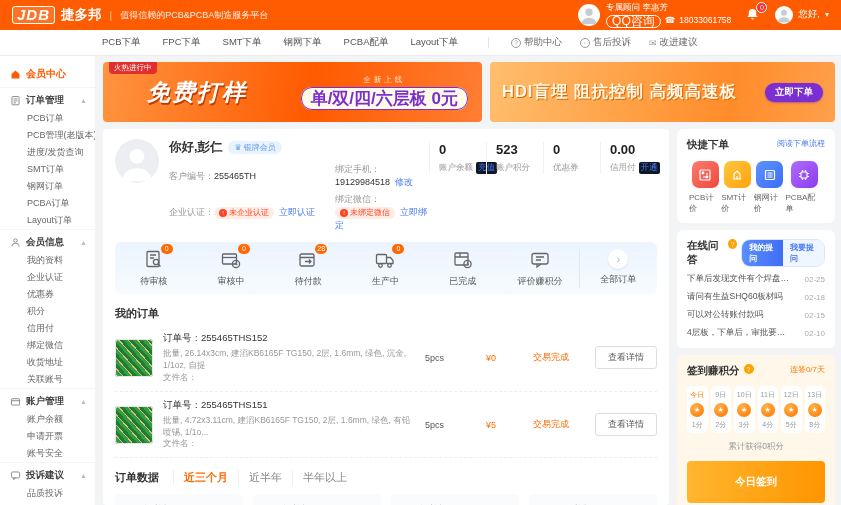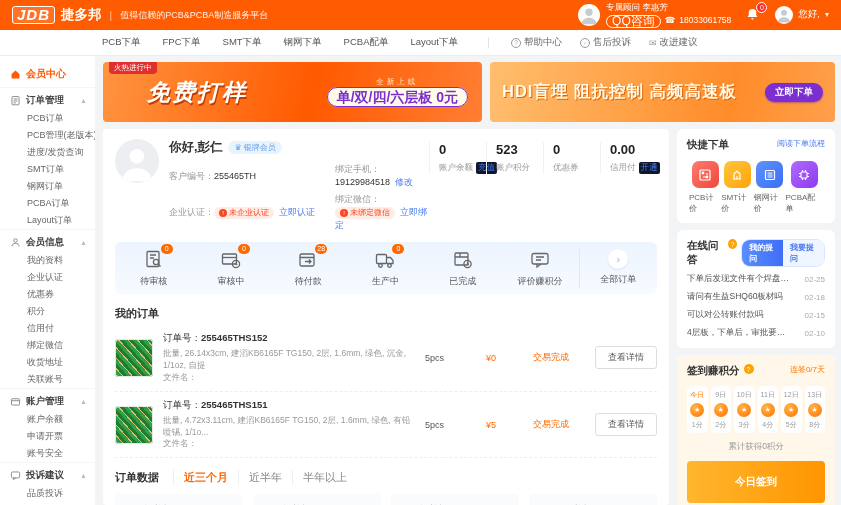--- a/index.html
+++ b/index.html
@@ -43,21 +43,21 @@
   .content { flex:1; padding:6px 6px 0 8px; display:flex; flex-direction:column; gap:7px; min-width:0; }
 
   
   .banners { display:flex; gap:8px; height:60px; flex:none; }
   .banner { flex:1; border-radius:4px; position:relative; overflow:hidden; cursor:pointer; }
   .bnl { background:linear-gradient(100deg,#ff9440,#ff5a00 55%,#ff7e33); display:flex; align-items:center; padding:0 14px 0 44px; gap:12px; }
   .bnl-tag { position:absolute; top:0; left:6px; background:#e12f2f; color:#fff; font-size:7.5px; padding:1px 5px; border-radius:0 0 4px 4px; }
   .bnl-title { font-size:23px; font-weight:bold; font-style:italic; color:#fff; text-shadow:1px 2px 0 #c23c00; letter-spacing:2px; white-space:nowrap; }
   .bnl-right { margin-left:auto; text-align:center; }
   .bnl-sub { color:#ffe9c8; font-size:7.5px; letter-spacing:3px; margin-bottom:2px; }
-  .bnl-pill { background:#fffbe8; color:#7b2fd0; font-weight:bold; font-size:14px; border:1.5px solid #7b2fd0; border-radius:11px; padding:1px 9px; white-space:nowrap; }
+  .bnl-pill { background:#fffbe8; color:#7b2fd0; font-weight:bold; font-size:17px; border:1.5px solid #7b2fd0; border-radius:11px; padding:1px 9px; white-space:nowrap; }
   .bnr { background:linear-gradient(100deg,#ffbe6e,#ff8c2a 70%,#ffa04c); display:flex; align-items:center; padding:0 12px; }
   .bnr-title { font-size:16.5px; font-weight:bold; color:#fffbe8; text-shadow:1px 1px 0 #e06500; letter-spacing:1px; white-space:nowrap; }
   .bnr-btn { margin-left:auto; background:#7b2fd0; color:#fff; font-size:9.5px; font-weight:bold; border-radius:10px; padding:3px 10px; box-shadow:0 1px 2px rgba(120,30,180,.5); white-space:nowrap; }
 
   .cols { display:flex; gap:8px; flex:1; min-height:0; }
   .main-card { flex:1; background:#fff; border-radius:4px; padding:10px 12px 8px; min-width:0; }
   .right-col { width:158px; flex:none; display:flex; flex-direction:column; gap:7px; }
 
   
   .profile { display:flex; align-items:flex-start; }
@@ -87,21 +87,21 @@
   .all-circ { width:20px; height:20px; border-radius:50%; background:#fff; color:#aab4c4; display:flex; align-items:center; justify-content:center; font-size:11px; box-shadow:0 1px 2px rgba(80,100,140,.15); }
 
   
   .sec-title { font-size:11px; font-weight:bold; color:#333; margin:12px 0 4px; }
   .order-row { display:flex; align-items:center; gap:10px; padding:7px 0; border-bottom:1px dashed #eee; }
   .thumb { width:38px; height:38px; border-radius:4px; flex:none; background:
     repeating-linear-gradient(48deg,#1f7a33 0 3px,#2f9e44 3px 6px,#d9c06a 6px 7px);
     box-shadow:inset 0 0 0 1px #e8e8e8; }
   .o-main { width:252px; min-width:0; }
   .o-no { font-size:9.5px; color:#333; margin-bottom:3px; }
-  .o-no b { font-weight:bold; }
+  .o-no b { font-weight:normal; }
   .o-desc { font-size:8.5px; color:#999; line-height:1.4; }
   .o-qty { width:34px; font-size:9px; color:#555; }
   .o-price { width:44px; font-size:9px; color:#ff6a00; text-align:center; }
   .o-status { width:56px; font-size:9px; color:#ff6a00; text-align:center; }
   .o-btn { margin-left:auto; border:1px solid #ddd; background:#fff; color:#555; font-size:9px; border-radius:3px; padding:4px 12px; cursor:pointer; white-space:nowrap; }
 
   
   .od-head { display:flex; align-items:center; margin-top:12px; }
   .od-title { font-size:11px; font-weight:bold; color:#333; margin-right:14px; }
   .od-tab { font-size:11px; color:#888; padding:0 10px; border-left:1px solid #eee; cursor:pointer; }

